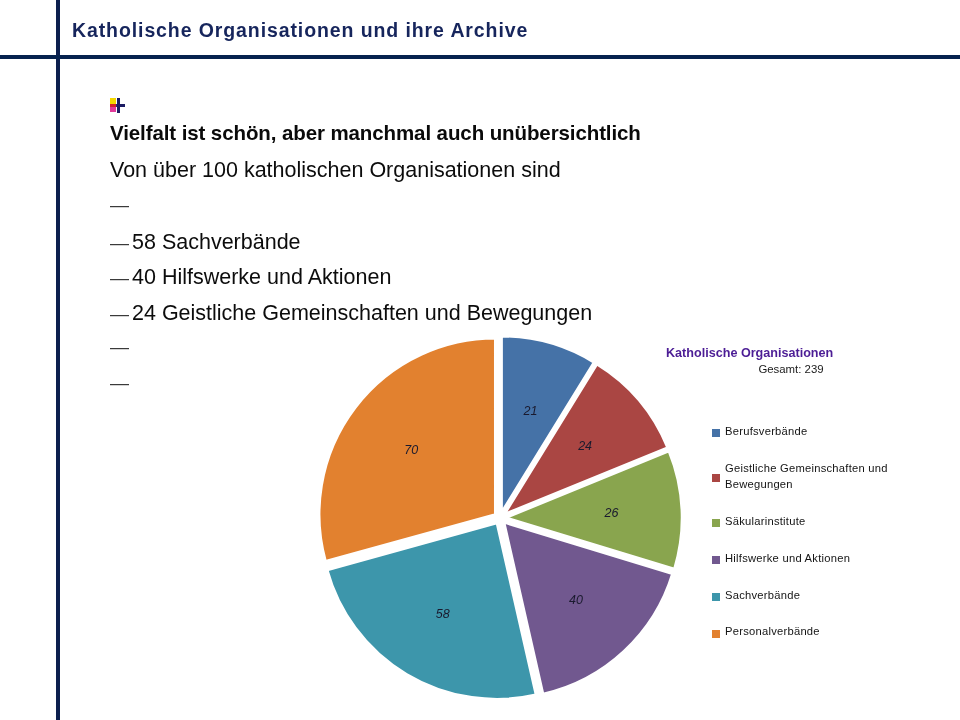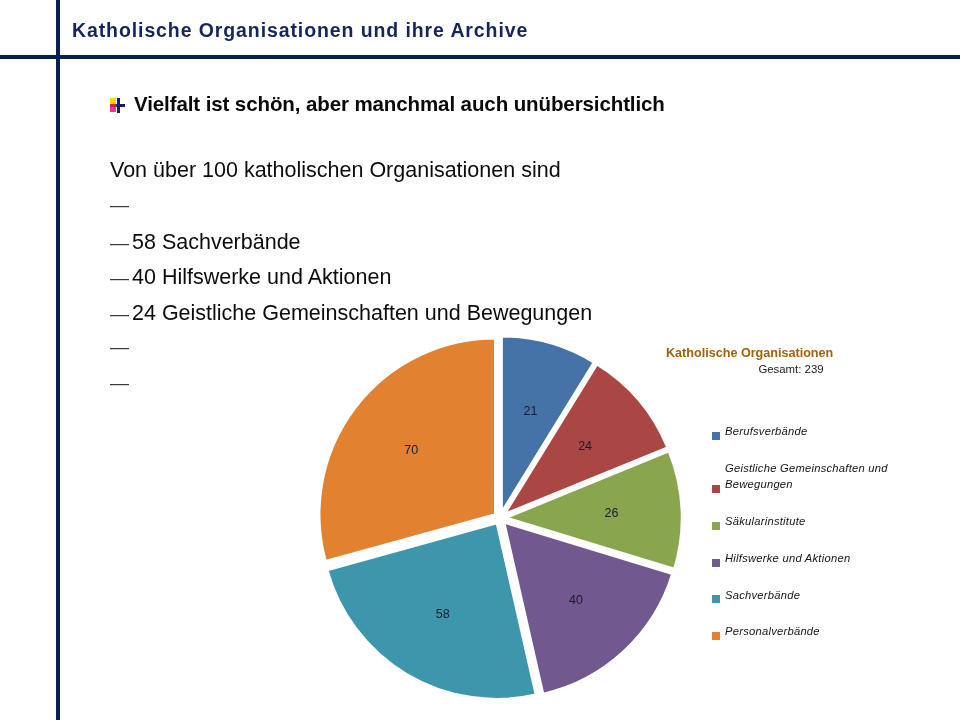--- a/index.html
+++ b/index.html
@@ -46,20 +46,21 @@
   }
 
   
   #heading-row {
     position: absolute;
     left: 110px;
     top: 93px;
     display: flex;
     align-items: flex-start;
     gap: 9px;
+    flex-direction: column;
   }
   #heading-text {
     font-size: 20.5px;
     font-weight: bold;
     color: #0a0a0a;
     white-space: nowrap;
     letter-spacing: -0.1px;
     line-height: 1.1;
   }
   
@@ -113,20 +114,21 @@
     font-size: 19px;
   }
 
   
   #chart-area {
     position: absolute;
     left: 320px;
     top: 336px;
     width: 640px;
     height: 384px;
+    font-style: italic;
   }
   #pie-svg {
     position: absolute;
     left: 0;
     top: 0;
   }
   .slice-label {
     font-family: "Liberation Sans", sans-serif;
     font-size: 12.5px;
     fill: #1a1a2e;
@@ -135,44 +137,43 @@
   
   #chart-title-block {
     position: absolute;
     left: 666px;
     top: 345px;
     width: 250px;
   }
   #chart-title {
     font-size: 12.6px;
     font-weight: bold;
-    color: #a16207;
+    color: #4c1d95;
     line-height: 1.35;
     white-space: nowrap;
   }
   .chart-sub {
     font-size: 11.4px;
     color: #1a1a1a;
     line-height: 1.38;
     white-space: nowrap;
     text-align: center;
   }
 
   
   #legend {
     position: absolute;
     left: 712px;
     top: 424px;
     width: 215px;
   }
   .legend-row {
     display: flex;
-    align-items: flex-end;
+    align-items: center;
     margin-bottom: 21px;
-    font-style: italic;
   }
   .legend-row.tall { }
   .legend-swatch {
     width: 8px;
     height: 8px;
     flex: 0 0 auto;
     margin-top: 3px;
     margin-right: 5px;
   }
   .legend-label {

